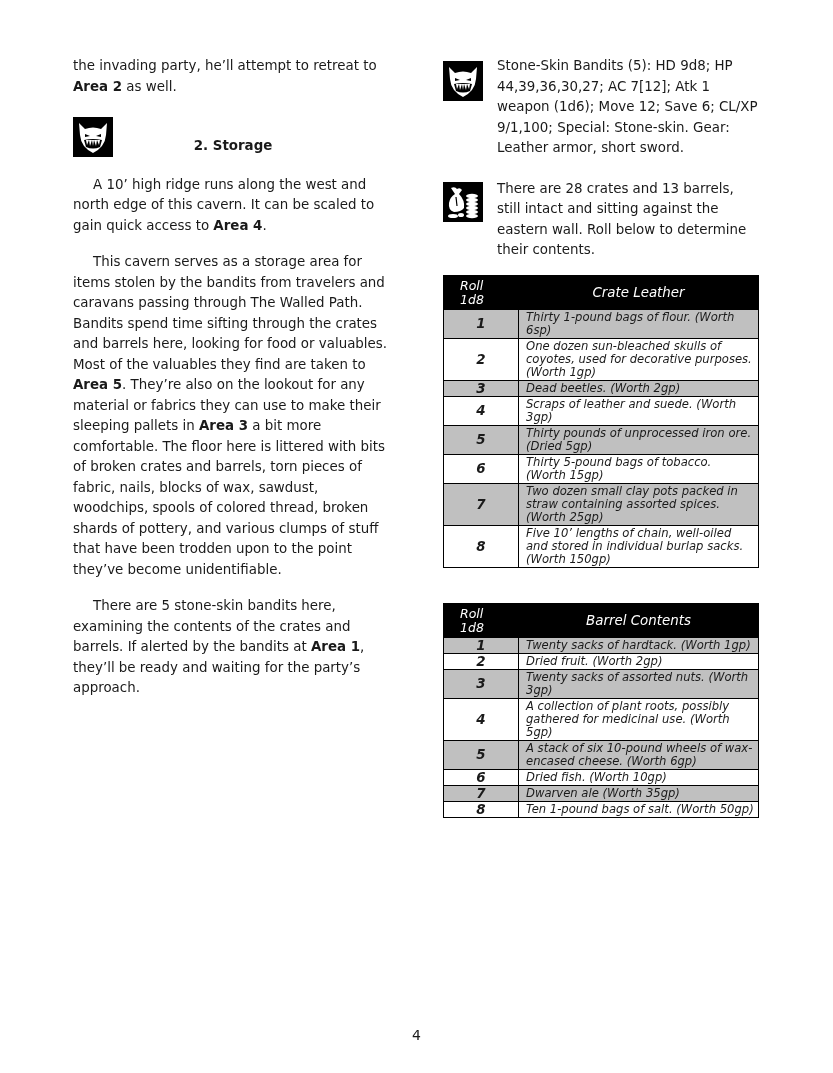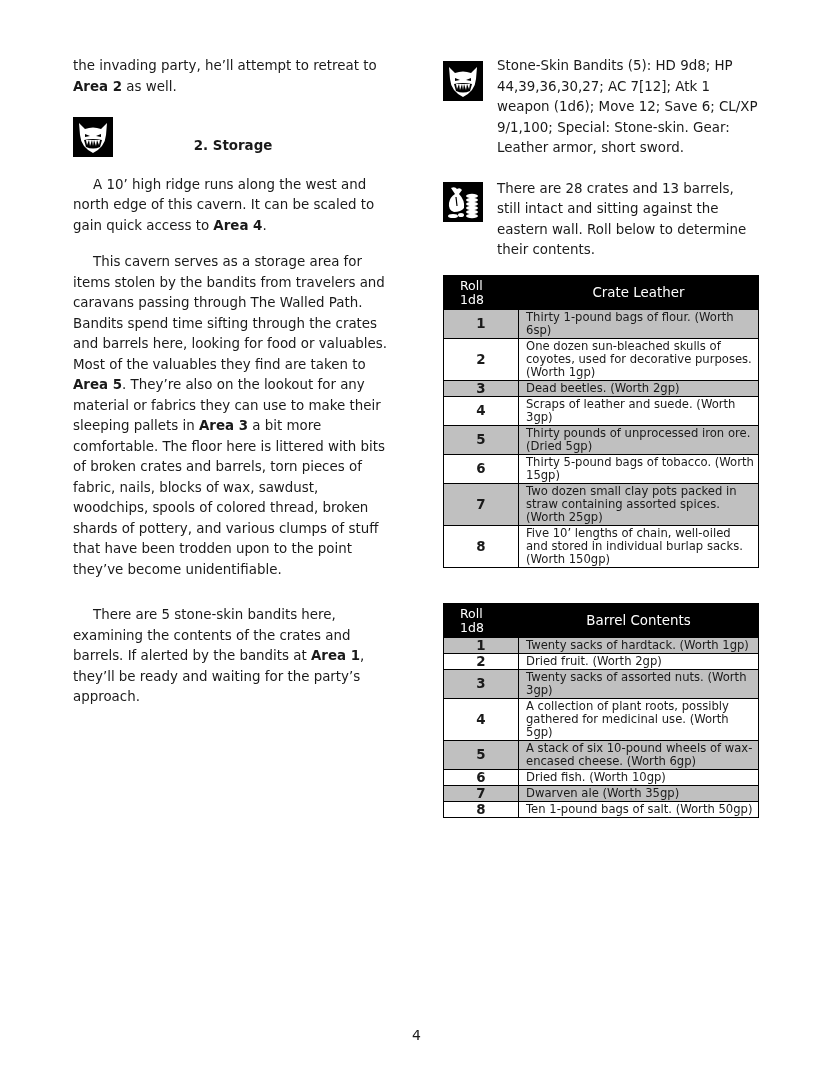--- a/index.html
+++ b/index.html
@@ -8,21 +8,21 @@
   .col { position: absolute; }
   .left { left: 73px; top: 56px; width: 320px; }
   .right { left: 443px; top: 56px; width: 318px; }
   p { margin: 0; }
   .indent { text-indent: 20px; }
   .statblock { position: relative; padding-left: 54px; }
   .statblock .icon { position: absolute; left: 0; top: 4px; width: 40px; height: 40px; background: #000; }
   .statblock .icon svg { display: block; width: 40px; height: 40px; }
   .heading { font-weight: bold; text-align: center; }
   .boxed { border: 1px solid #333; padding: 3px 10px 5px 10px; margin-right: -3px; }
-  table.roll { border-collapse: collapse; width: 316px; font-size: 11.6px; line-height: 13px; }
+  table.roll { border-collapse: collapse; width: 316px; font-size: 11.6px; line-height: 13px; font-style: italic; }
   table.roll th { background: #000; color: #fff; font-weight: normal; padding: 3px 0 2px 0; border: 1px solid #000; }
   table.roll th.rollh { width: 58px; text-align: left; padding-left: 16px; font-size: 12.5px; line-height: 14px; }
   table.roll th.conth { font-size: 13.4px; text-align: center; }
   table.roll td { border: 1px solid #000; padding: 1px 4px 1px 7px; vertical-align: middle; }
   table.roll td.num { text-align: center; font-weight: bold; font-size: 13.4px; padding: 0; }
   table.roll tr.shade td { background: #c0c0c0; }
   table.roll { border: 1px solid #000; }
   .pagenum { position: absolute; left: 0; width: 833px; top: 1025px; text-align: center; font-size: 14px; }
 </style>
 </head>
@@ -43,21 +43,21 @@
     </div>
   </div>
 
   <p class="heading" style="margin-top:39px;">2. Storage</p>
 
 
   <p class="indent" style="margin-top:18px;"><span>A 10’ high ridge runs along the west and north edge of this cavern. It can be scaled to gain quick access to </span><b>Area 4</b><span>.</span></p>
 
   <p class="indent" style="margin-top:16px;"><span>This cavern serves as a storage area for items stolen by the bandits from travelers and caravans passing through The Walled Path. Bandits spend time sifting through the crates and barrels here, looking for food or valuables. Most of the valuables they find are taken to </span><b>Area 5</b><span>. They’re also on the lookout for any material or fabrics they can use to make their sleeping pallets in </span><b>Area 3</b><span> a bit more comfortable. The floor here is littered with bits of broken crates and barrels, torn pieces of fabric, nails, blocks of wax, sawdust, woodchips, spools of colored thread, broken shards of pottery, and various clumps of stuff that have been trodden upon to the point they’ve become unidentifiable.</span></p>
 
-  <p class="indent" style="margin-top:25px;"><span>There are 5 stone-skin bandits here, examining the contents of the crates and barrels. If alerted by the bandits at </span><b>Area 1</b><span>, they’ll be ready and waiting for the party’s approach.</span></p>
+  <p class="indent" style="margin-top:16px;"><span>There are 5 stone-skin bandits here, examining the contents of the crates and barrels. If alerted by the bandits at </span><b>Area 1</b><span>, they’ll be ready and waiting for the party’s approach.</span></p>
 </div>
 
 <div class="col right">
   <div class="statblock">
     <div class="icon" style="top:5px;">
       <svg viewBox="0 0 40 40">
         <rect width="40" height="40" fill="#000"></rect>
         <path d="M6 6 L12 12 Q20 9 28 12 L34 6 L33 18 Q32 30 20 36 Q8 30 7 18 Z" fill="#fff"></path>
         <path d="M12 17 L17 19 L12 20 Z M28 17 L23 19 L28 20 Z" fill="#000"></path>
         <path d="M11 23 Q20 21 29 23 L27 30 Q20 33 13 30 Z" fill="#000"></path>

